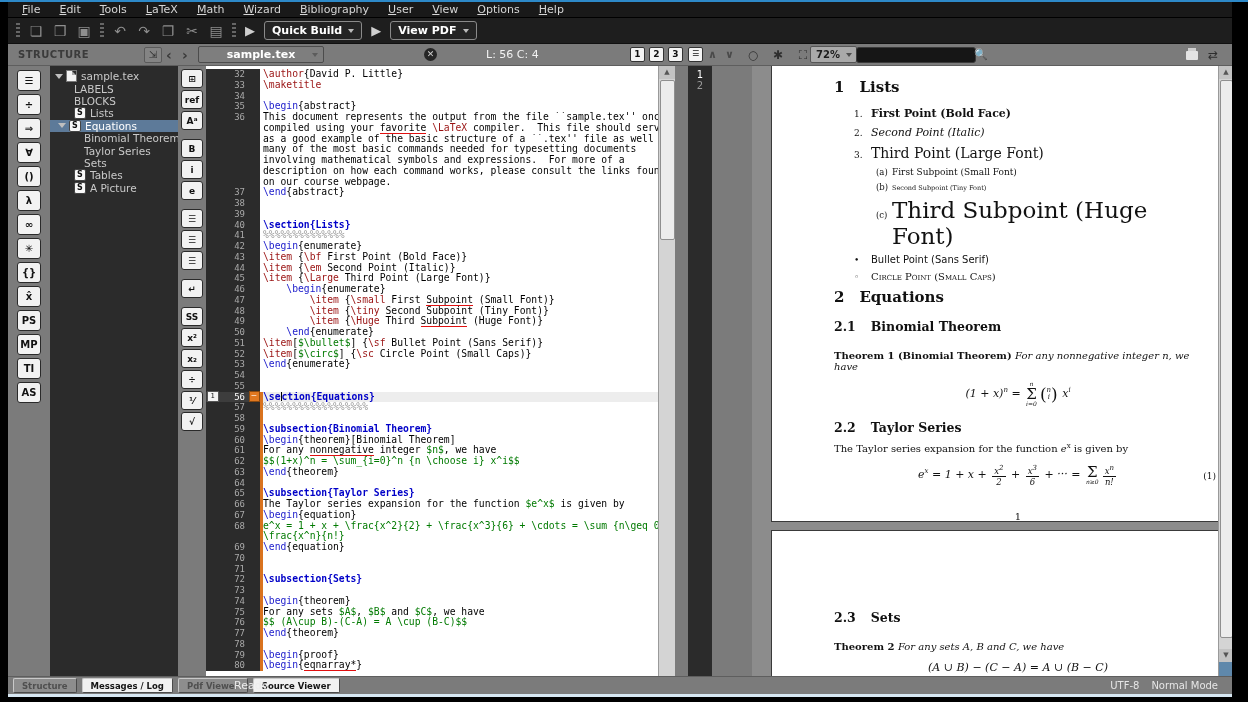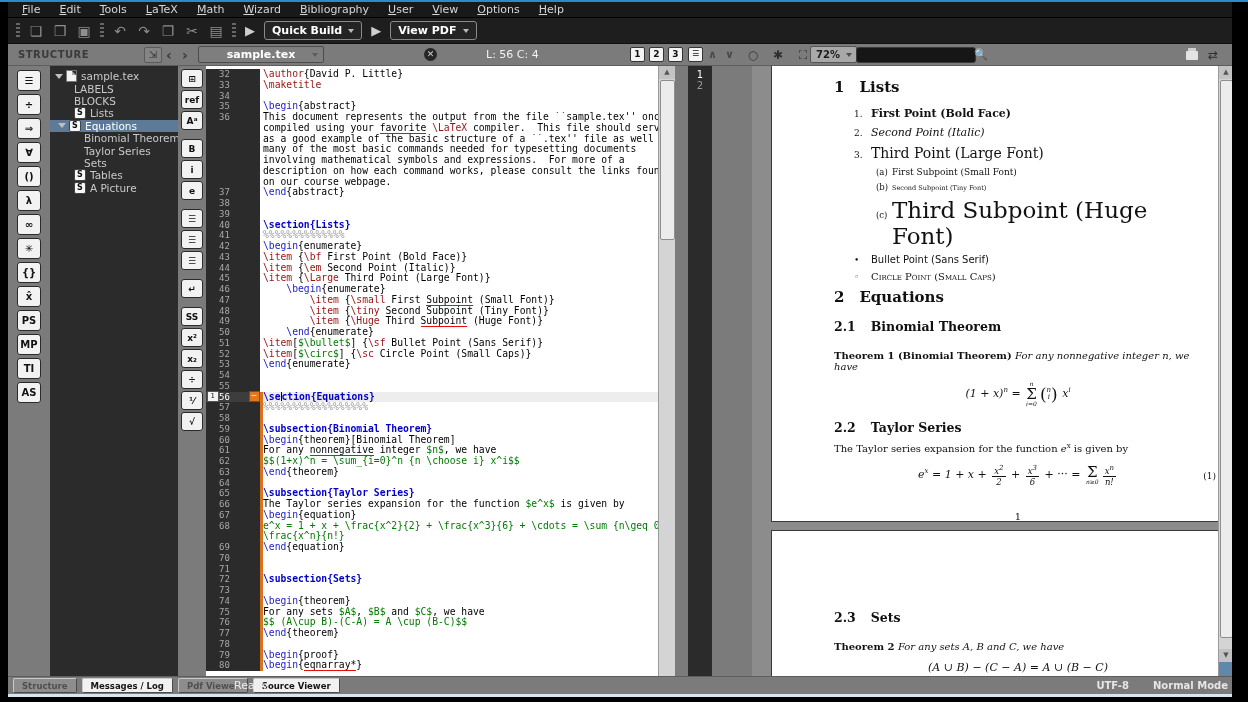--- a/index.html
+++ b/index.html
@@ -75,21 +75,21 @@
 
   #symcol2{position:absolute;left:170px;top:0;width:28px;height:100%;display:flex;flex-direction:column;align-items:center;padding-top:3px;gap:2px;box-sizing:border-box}
   .sym2{width:20px;height:17px;background:#f2f2f2;border:1px solid #2a2a2a;border-radius:3px;color:#111;
     font-size:9px;font-weight:bold;display:flex;align-items:center;justify-content:center}
   .sym2gap{height:5px}
 
   
   #editor{position:absolute;left:198px;top:0;width:466px;height:100%;background:#fff;overflow:hidden;padding-top:3px;box-sizing:border-box}
   .erow{display:flex;height:10.75px;line-height:10.75px;font-family:"DejaVu Sans Mono","Liberation Mono",monospace;font-size:9.7px}
   .erow .bcol{width:13px;background:#2b2b2b;flex:none;display:flex;align-items:center;justify-content:center}
-  .erow .ncol{width:26px;background:#2b2b2b;color:#a8a8a8;font-size:9px;text-align:left;padding-right:3px;flex:none}
+  .erow .ncol{width:26px;background:#2b2b2b;color:#a8a8a8;font-size:9px;text-align:right;padding-right:3px;flex:none}
   .erow .fcol{width:12px;background:#2b2b2b;flex:none;display:flex;align-items:center;justify-content:center}
   .erow .tcol{flex:1;white-space:pre;overflow:hidden;border-left:3px solid transparent;background:#fff}
   .erow.cur .ncol{color:#fff;background:#3d3d3d}
   .erow.cur .bcol,.erow.cur .fcol{background:#3d3d3d}
   .erow.cur .tcol{background:#ededed}
   .erow.eqb .tcol{border-left-color:#d9731f}
   .bm1{width:10px;height:9px;background:#f4f4f4;border:1px solid #555;color:#111;font-size:7px;line-height:8px;text-align:center;border-radius:1px}
   .fold{width:9px;height:9px;background:#e07820;border:1px solid #8a4a10;color:#fff;font-size:8px;line-height:7px;text-align:center}
   .seg-k{color:#000}.seg-c{color:#991111}.seg-e{color:#2020cc}
   .seg-s{color:#0000c8;font-weight:bold}
@@ -148,21 +148,21 @@
   #pdfcorner{position:absolute;left:0;bottom:0;width:100%;height:14px;background:#5f88ab}
 
   
   #statusbar{position:absolute;left:0;top:674px;width:100%;height:18px;background:#7b7b7b;border-top:1px solid #5e5e5e;
     display:flex;align-items:center;box-sizing:border-box}
   .stab{height:13px;border:1px solid;border-color:#c9c9c9 #4a4a4a #4a4a4a #c9c9c9;border-radius:2px;
     font-size:8.5px;font-weight:bold;display:flex;align-items:center;padding:0 8px;margin-left:5px}
   .stab.raised{background:#f1f1f1;color:#141414}
   .stab.flat{background:#8d8d8d;color:#4f4f4f}
   #ready{color:#ececec;font-size:11px;margin-left:8px}
-  #status-right{position:absolute;right:4px;display:flex;gap:24px;color:#e6e6e6;font-size:10px;font-weight:bold}
+  #status-right{position:absolute;right:14px;display:flex;gap:12px;color:#e6e6e6;font-size:10px;font-weight:normal}
 </style>
 </head>
 <body class="noselect">
 
 <div id="topline"></div>
 <div id="app">
 
   <div id="menubar">
       <span class="menu-item"><u>F</u>ile</span>
       <span class="menu-item"><u>E</u>dit</span>

